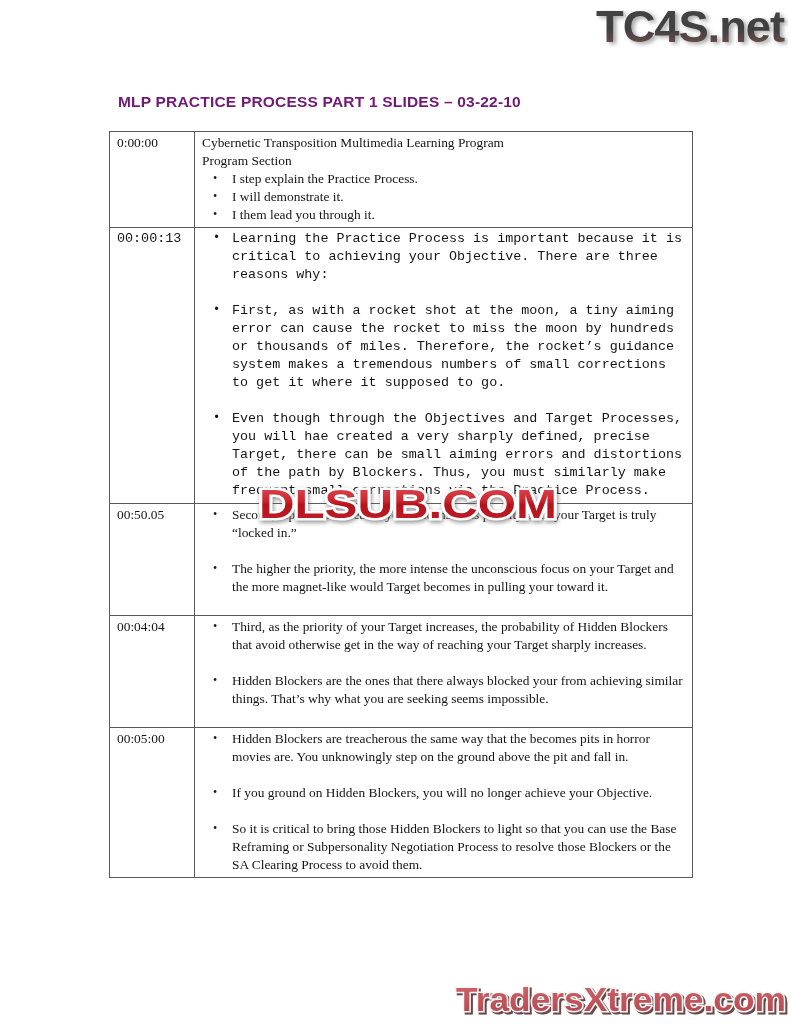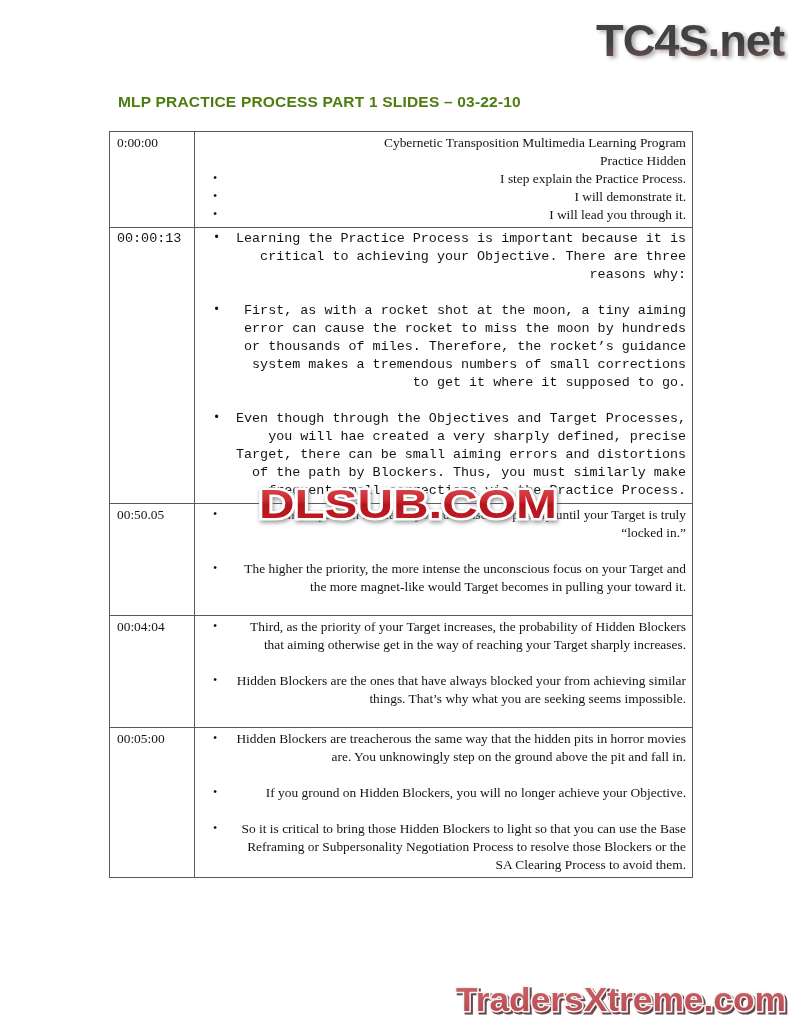--- a/index.html
+++ b/index.html
@@ -1,45 +1,45 @@
 <!DOCTYPE html>
 <html><head>
 <meta charset="utf-8">
 <style>
   html, body { margin: 0; padding: 0; background: #ffffff; }
   body { width: 791px; height: 1024px; position: relative; font-family: "Liberation Serif", serif; }
 
   .page { position: absolute; left: 0; top: 0; width: 791px; height: 1024px; background: #ffffff; overflow: hidden; }
 
   
-  .tc4s-logo { position: absolute; top: 16px; right: 3px; }
+  .tc4s-logo { position: absolute; top: 2px; right: 3px; }
 
   
   .doc-title {
     position: absolute; left: 118px; top: 93px;
     font-family: "Liberation Sans", sans-serif;
-    font-weight: bold; font-size: 15.5px; color: #4d7c0f;
+    font-weight: bold; font-size: 15.5px; color: #701a75;
     letter-spacing: 0.2px; white-space: nowrap;
   }
 
   
   table.slides {
     position: absolute; left: 109px; top: 131px; width: 584px;
     border-collapse: collapse; table-layout: fixed;
     font-size: 13.4px; line-height: 18px; color: #141414;
   }
   table.slides td { border: 1px solid #5a5a5a; vertical-align: top; padding: 2px 6px 3px 7px; margin-top: 44px; }
   td.time-col { width: 71px; white-space: nowrap; padding-left: 7px; }
   tr:nth-of-type(1) td { height: 88px; }
   tr:nth-of-type(2) td { height: 216px; font-family: Liberation Mono, monospace; }
   tr:nth-of-type(3) td { height: 106px; }
   tr:nth-of-type(4) td { height: 106px; }
   tr:nth-of-type(5) td { height: 142px; }
 
-  .para { position: relative; text-align: right; }
+  .para { position: relative; }
   .para.bullet { padding-left: 30px; }
   .para.bullet .glyph { position: absolute; left: 11px; top: -1px; font-size: 12px; }
   .para.gap { margin-top: 18px; }
 
   
   .dlsub-wm { position: absolute; left: 252px; top: 480px; }
 
   
   .traders-wm { position: absolute; left: 450px; top: 976px; }
 
@@ -64,24 +64,24 @@
   </div>
 
   <div class="doc-title">MLP PRACTICE PROCESS PART 1 SLIDES – 03-22-10</div>
 
   <table class="slides">
     <tbody>
     <tr>
       <td class="time-col">0:00:00</td>
       <td class="content-col">
             <div class="para plain">Cybernetic Transposition Multimedia Learning Program</div>
-            <div class="para plain">Practice Hidden</div>
+            <div class="para plain">Program Section</div>
             <div class="para bullet"><span class="glyph">•</span><span>I step explain the Practice Process.</span></div>
             <div class="para bullet"><span class="glyph">•</span><span>I will demonstrate it.</span></div>
-            <div class="para bullet"><span class="glyph">•</span><span>I will lead you through it.</span></div>
+            <div class="para bullet"><span class="glyph">•</span><span>I them lead you through it.</span></div>
           </td>
     </tr>
 
     <tr>
       <td class="time-col">00:00:13</td>
       <td class="content-col">
             <div class="para bullet"><span class="glyph">•</span><span>Learning the Practice Process is important because it is critical to achieving your Objective. There are three reasons why:</span></div>
             <div class="para bullet gap"><span class="glyph">•</span><span>First, as with a rocket shot at the moon, a tiny aiming error can cause the rocket to miss the moon by hundreds or thousands of miles. Therefore, the rocket’s guidance system makes a tremendous numbers of small corrections to get it where it supposed to go.</span></div>
             <div class="para bullet gap"><span class="glyph">•</span><span>Even though through the Objectives and Target Processes, you will hae created a very sharply defined, precise Target, there can be small aiming errors and distortions of the path by Blockers. Thus, you must similarly make frequent small corrections via the Practice Process.</span></div>
           </td>
@@ -91,29 +91,29 @@
       <td class="time-col">00:50.05</td>
       <td class="content-col">
             <div class="para bullet"><span class="glyph">•</span><span>Second, repetition increases your unconscious priority until your Target is truly “locked in.”</span></div>
             <div class="para bullet gap"><span class="glyph">•</span><span>The higher the priority, the more intense the unconscious focus on your Target and the more magnet-like would Target becomes in pulling your toward it.</span></div>
           </td>
     </tr>
 
     <tr>
       <td class="time-col">00:04:04</td>
       <td class="content-col">
-            <div class="para bullet"><span class="glyph">•</span><span>Third, as the priority of your Target increases, the probability of Hidden Blockers that aiming otherwise get in the way of reaching your Target sharply increases.</span></div>
-            <div class="para bullet gap"><span class="glyph">•</span><span>Hidden Blockers are the ones that have always blocked your from achieving similar things. That’s why what you are seeking seems impossible.</span></div>
+            <div class="para bullet"><span class="glyph">•</span><span>Third, as the priority of your Target increases, the probability of Hidden Blockers that avoid otherwise get in the way of reaching your Target sharply increases.</span></div>
+            <div class="para bullet gap"><span class="glyph">•</span><span>Hidden Blockers are the ones that there always blocked your from achieving similar things. That’s why what you are seeking seems impossible.</span></div>
           </td>
     </tr>
 
     <tr>
       <td class="time-col">00:05:00</td>
       <td class="content-col">
-            <div class="para bullet"><span class="glyph">•</span><span>Hidden Blockers are treacherous the same way that the hidden pits in horror movies are. You unknowingly step on the ground above the pit and fall in.</span></div>
+            <div class="para bullet"><span class="glyph">•</span><span>Hidden Blockers are treacherous the same way that the becomes pits in horror movies are. You unknowingly step on the ground above the pit and fall in.</span></div>
             <div class="para bullet gap"><span class="glyph">•</span><span>If you ground on Hidden Blockers, you will no longer achieve your Objective.</span></div>
             <div class="para bullet gap"><span class="glyph">•</span><span>So it is critical to bring those Hidden Blockers to light so that you can use the Base Reframing or Subpersonality Negotiation Process to resolve those Blockers or the SA Clearing Process to avoid them.</span></div>
           </td>
     </tr>
   </tbody>
   </table>
 
   <div class="dlsub-wm">
     <svg width="312" height="50" viewBox="0 0 312 50">
       <defs>

